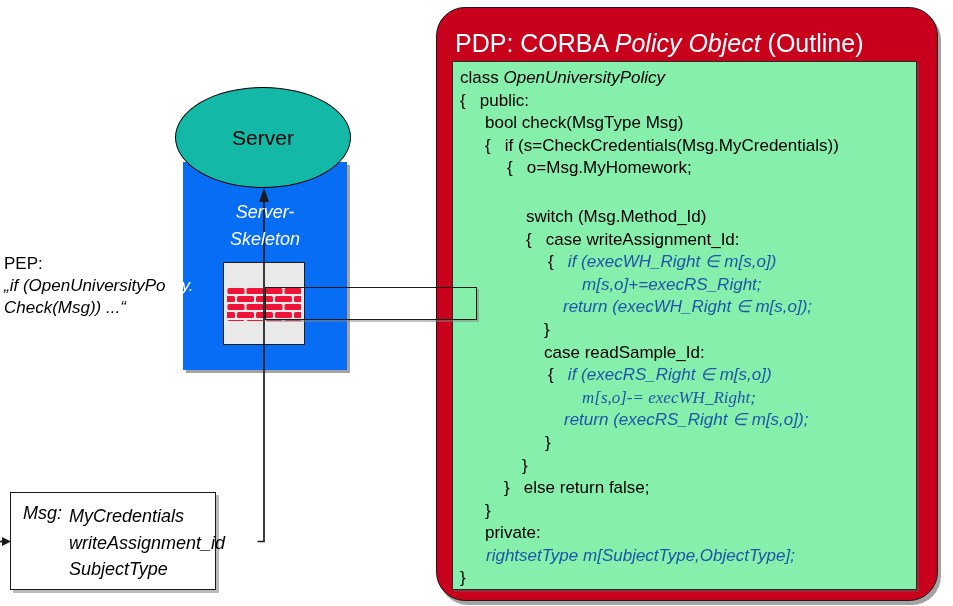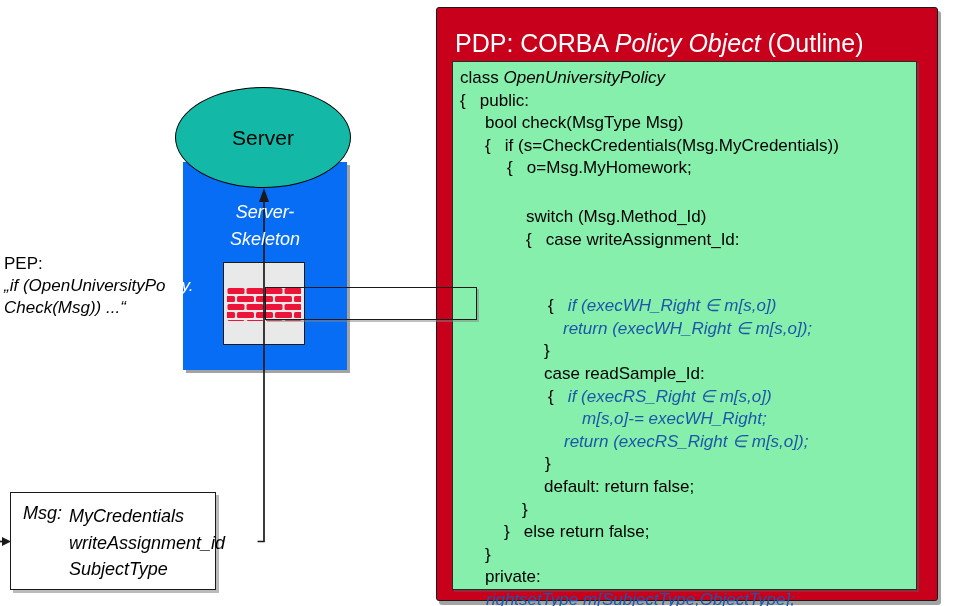--- a/index.html
+++ b/index.html
@@ -1,21 +1,21 @@
 <!DOCTYPE html>
 <html><head>
 <meta charset="utf-8">
 <style>
   html,body{margin:0;padding:0;background:#fff;}
   #canvas{position:relative;width:953px;height:606px;background:#ffffff;overflow:hidden;
           font-family:"Liberation Sans",sans-serif;}
 
   
   .pdp-box{position:absolute;left:436px;top:7px;width:500px;height:592px;
-           background:#c9001c;border:1.5px solid #1a1a1a;border-radius:3px;
+           background:#c9001c;border:1.5px solid #1a1a1a;border-radius:29px;
            box-shadow:3px 4px 0 rgba(50,50,50,0.45);z-index:1;}
   .pdp-title{position:absolute;left:18px;top:21px;width:470px;color:#ffffff;
              font-size:25px;white-space:nowrap;}
   .pdp-title .it{font-style:italic;}
   .pdp-panel{position:absolute;left:15px;top:53px;width:465px;height:529px;
              background:#86efac;border:1.5px solid #2a2a2a;box-sizing:border-box;
              box-shadow:2px 2px 0 rgba(90,90,90,0.45);}
   .pdp-code{padding:5px 2px 0 7px;font-size:17px;}
   .code-line{white-space:pre;line-height:22.6px;color:#000;}
   .seg-k{color:#000;}
@@ -75,29 +75,29 @@
     </div>
     <div class="pdp-panel">
       <div class="pdp-code">
           <div class="code-line" style="padding-left: 0px;"><span class="seg-k">class </span><span class="seg-i">OpenUniversityPolicy</span></div>
           <div class="code-line" style="padding-left: 0px;"><span class="seg-k">{   public:</span></div>
           <div class="code-line" style="padding-left: 25px;"><span class="seg-k">bool check(MsgType Msg)</span></div>
           <div class="code-line" style="padding-left: 25px;"><span class="seg-k">{   if (s=CheckCredentials(Msg.MyCredentials))</span></div>
           <div class="code-line" style="padding-left: 47px;"><span class="seg-k">{   o=Msg.MyHomework;</span></div>
           <div class="code-line" style="padding-left: 66px; margin-top: 26px;"><span class="seg-k">switch (Msg.Method_Id)</span></div>
           <div class="code-line" style="padding-left: 66px;"><span class="seg-k">{   case writeAssignment_Id:</span></div>
-          <div class="code-line" style="padding-left: 88px; margin-top: 44px;"><span class="seg-k">{   </span><span class="seg-b">if (execWH_Right ∈ m[s,o])</span></div>
+          <div class="code-line" style="padding-left: 88px;"><span class="seg-k">{   </span><span class="seg-b">if (execWH_Right ∈ m[s,o])</span></div>
+          <div class="code-line" style="padding-left: 122px;"><span class="seg-b">m[s,o]+=execRS_Right;</span></div>
           <div class="code-line" style="padding-left: 103px;"><span class="seg-b">return (execWH_Right ∈ m[s,o]);</span></div>
           <div class="code-line" style="padding-left: 84px;"><span class="seg-k">}</span></div>
           <div class="code-line" style="padding-left: 84px;"><span class="seg-k">case readSample_Id:</span></div>
           <div class="code-line" style="padding-left: 88px;"><span class="seg-k">{   </span><span class="seg-b">if (execRS_Right ∈ m[s,o])</span></div>
-          <div class="code-line" style="padding-left: 122px;"><span class="seg-b">m[s,o]-= execWH_Right;</span></div>
+          <div class="code-line" style="padding-left: 122px; font-family: Liberation Serif, serif;"><span class="seg-b">m[s,o]-= execWH_Right;</span></div>
           <div class="code-line" style="padding-left: 104px;"><span class="seg-b">return (execRS_Right ∈ m[s,o]);</span></div>
           <div class="code-line" style="padding-left: 85px;"><span class="seg-k">}</span></div>
-          <div class="code-line" style="padding-left: 84px;"><span class="seg-k">default: return false;</span></div>
           <div class="code-line" style="padding-left: 62px;"><span class="seg-k">}</span></div>
           <div class="code-line" style="padding-left: 44px;"><span class="seg-k">}   else return false;</span></div>
           <div class="code-line" style="padding-left: 25px;"><span class="seg-k">}</span></div>
           <div class="code-line" style="padding-left: 25px;"><span class="seg-k">private:</span></div>
           <div class="code-line" style="padding-left: 26px;"><span class="seg-b">rightsetType m[SubjectType,ObjectType];</span></div>
           <div class="code-line" style="padding-left: 0px;"><span class="seg-k">}</span></div>
         </div>
     </div>
   </div>
 

